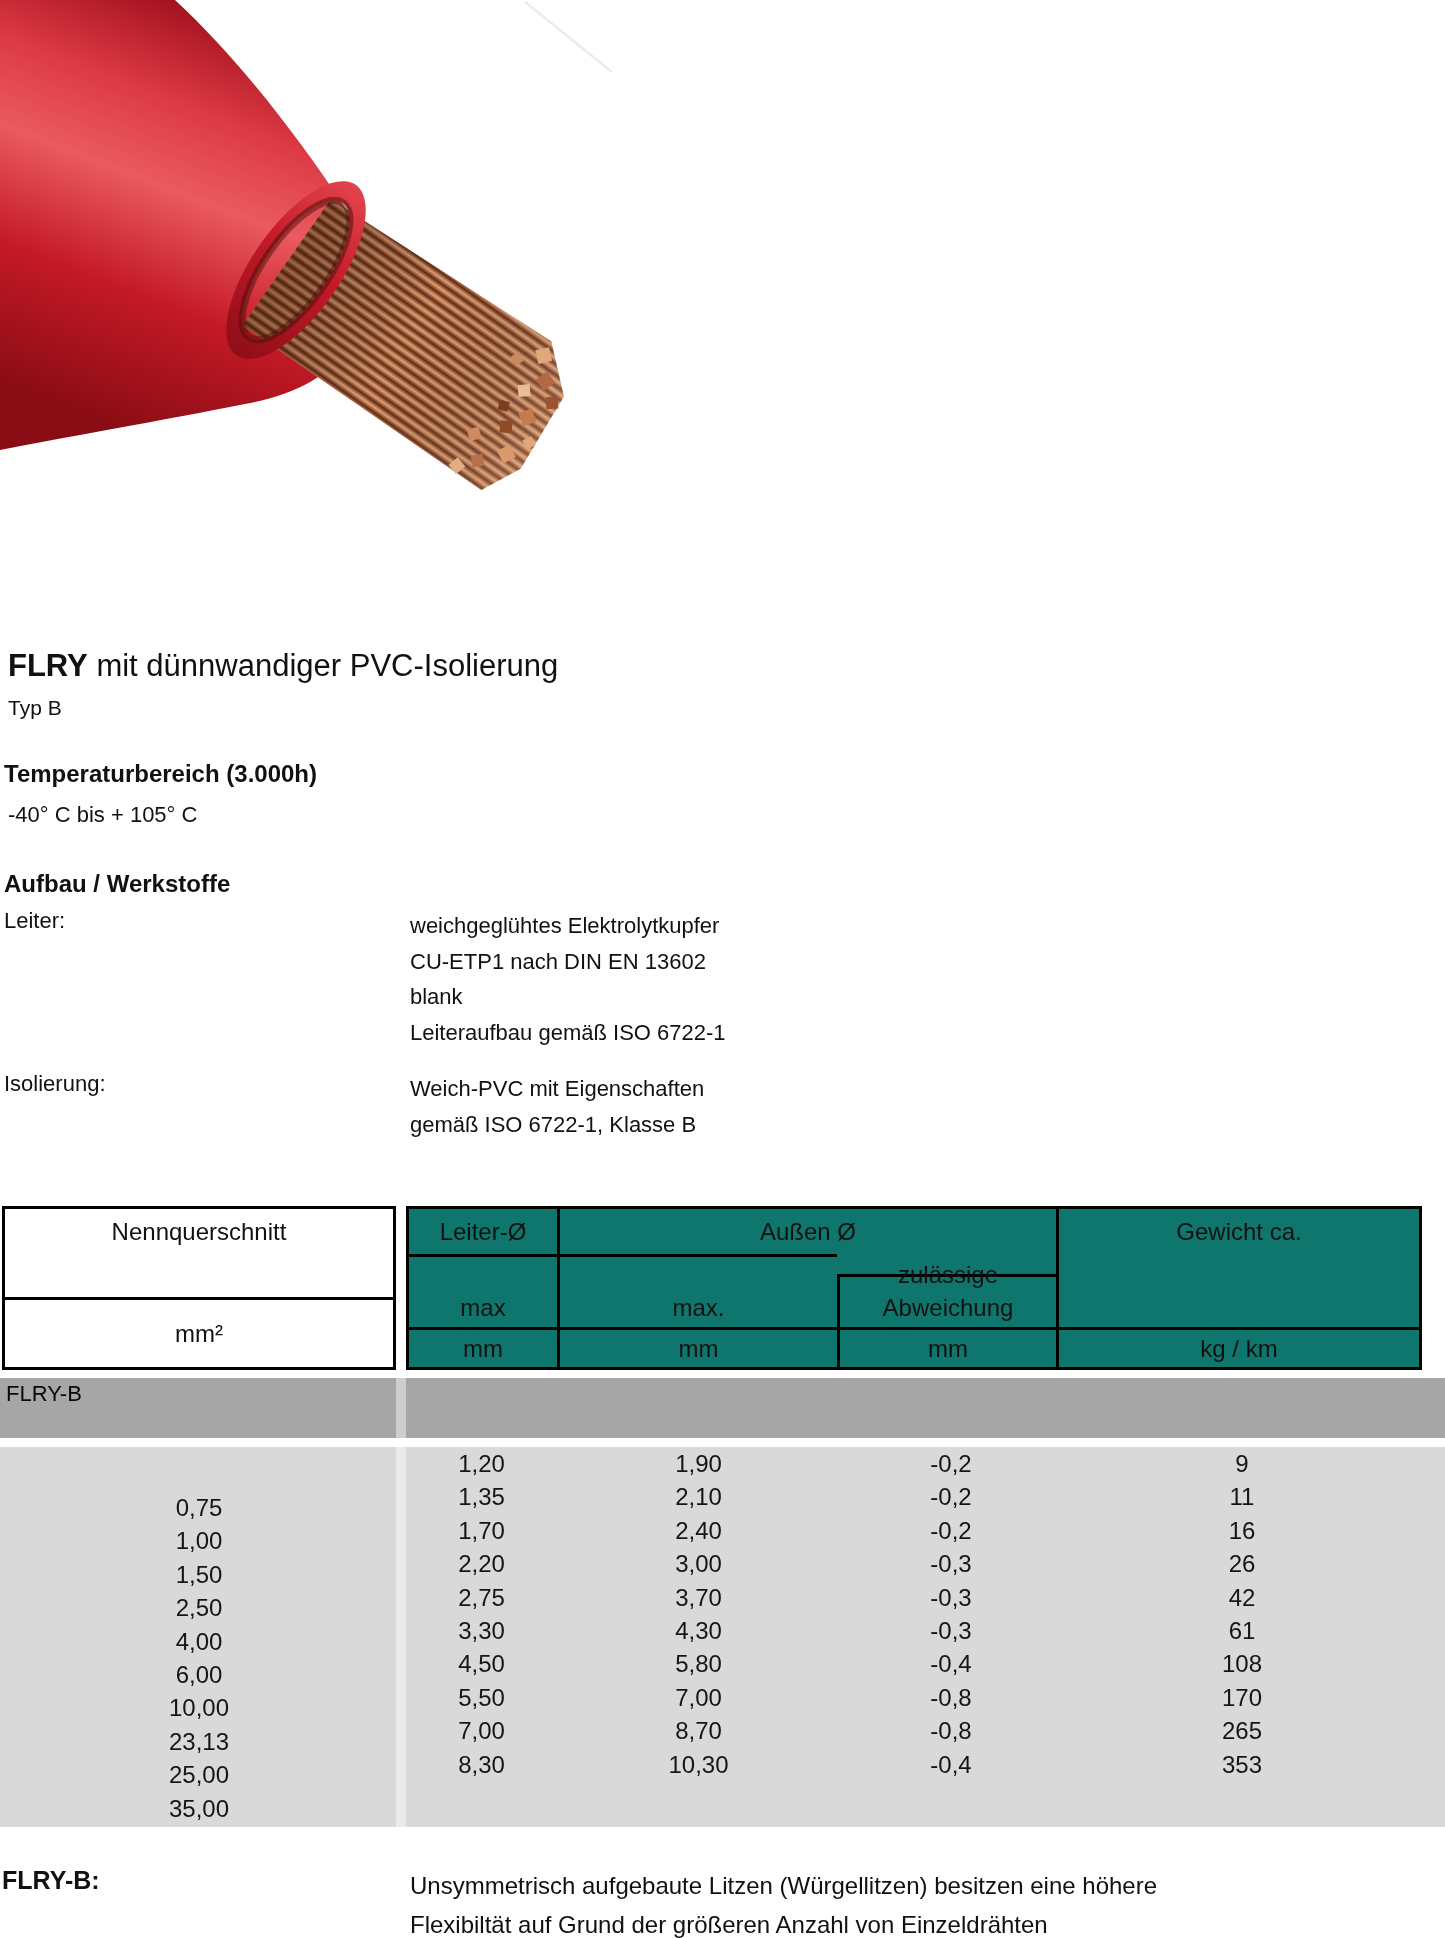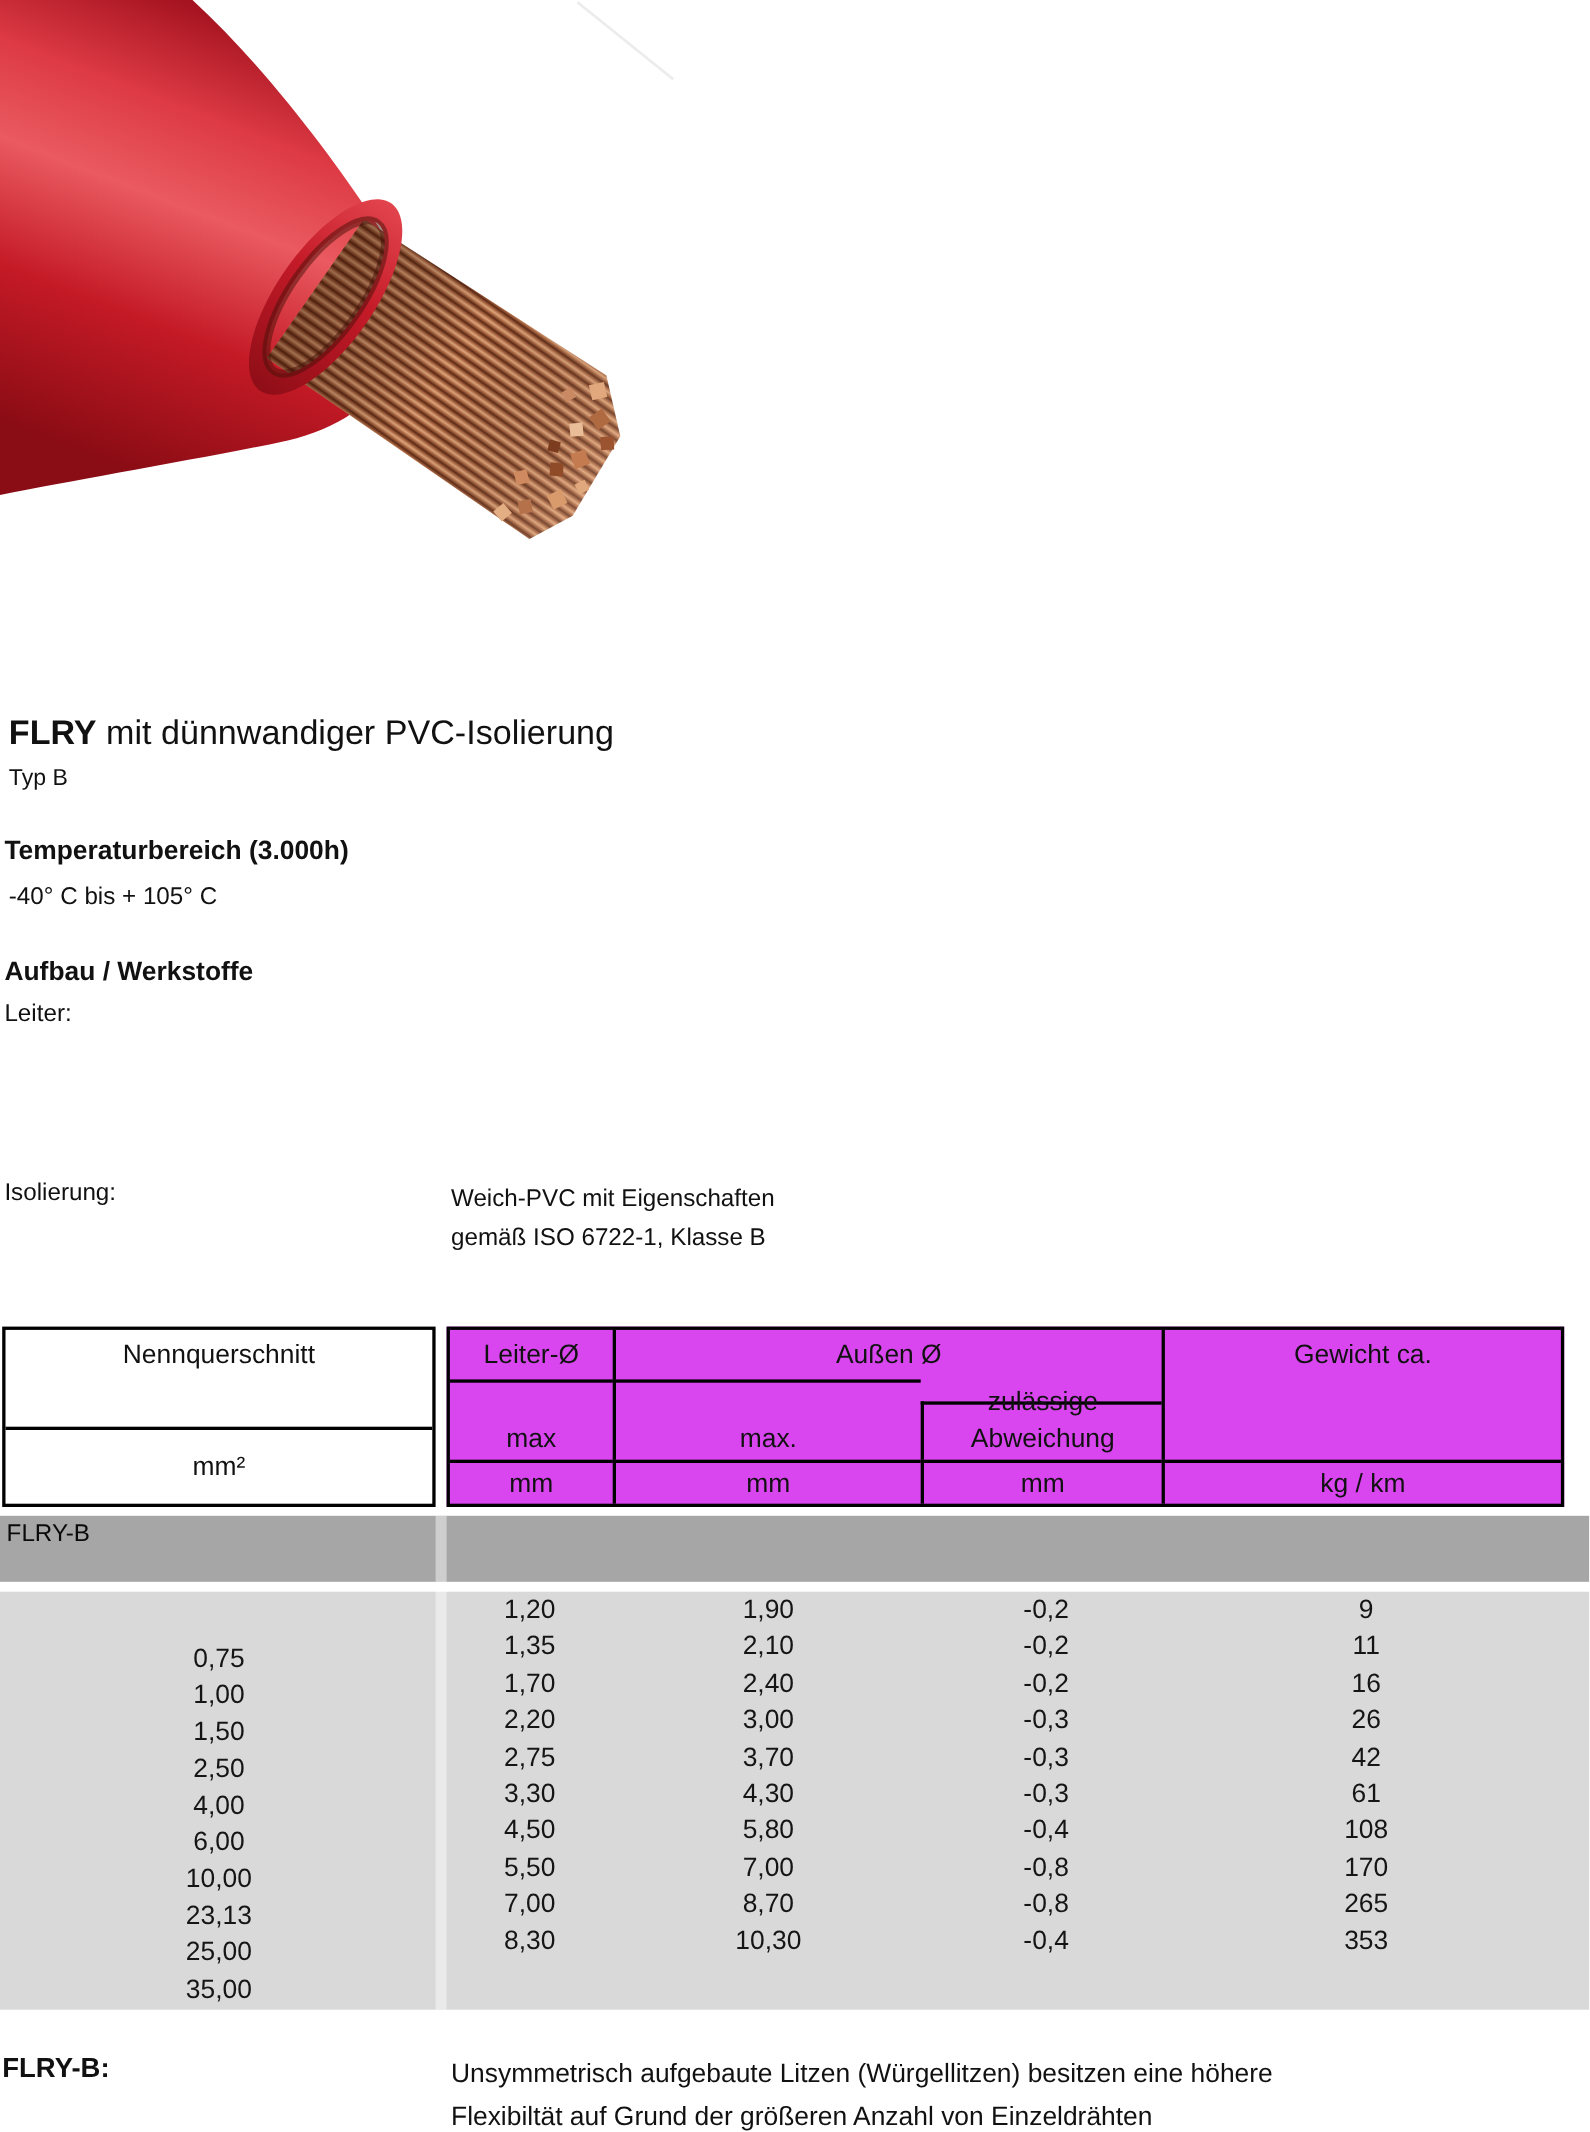--- a/index.html
+++ b/index.html
@@ -33,21 +33,21 @@
     left:2px;top:1206px;width:394px;height:164px;
     border:3px solid #000;box-sizing:border-box;background:#fff;
     display:flex;flex-direction:column;
   }
   .tcol1 .name{height:88px;display:flex;justify-content:center;align-items:flex-start;
     padding-top:9px;font-size:24px;box-sizing:border-box;}
   .tcol1 .unit{border-top:3px solid #000;flex:1;display:flex;justify-content:center;align-items:center;font-size:24px;}
 
   .tmain{
     left:406px;top:1206px;width:1016px;height:164px;
-    border:3px solid #000;box-sizing:border-box;background:#d946ef;
+    border:3px solid #000;box-sizing:border-box;background:#0f766e;
     display:grid;
     grid-template-columns:148px 280px 219px 1fr;
     grid-template-rows:45px 73px 1fr;
     font-size:24px;
   }
   .tmain > div{display:flex;justify-content:center;align-items:center;box-sizing:border-box;}
   .bl{border-left:3px solid #000;}
   .bt{border-top:3px solid #000;}
   .cell-leiter{grid-column:1;grid-row:1;}
   .cell-aussen{grid-column:2 / 4;grid-row:1;}
@@ -147,20 +147,26 @@
     <span class="b">FLRY</span><span> mit dünnwandiger PVC-Isolierung</span>
   </div>
   <div class="abs subtitle">Typ B</div>
 
   <div class="abs h-bold temp-h">Temperaturbereich (3.000h)</div>
   <div class="abs temp-v">-40° C bis + 105° C</div>
 
   <div class="abs h-bold aufbau-h">Aufbau / Werkstoffe</div>
 
   <div class="abs label-col leiter-l">Leiter:</div>
+  <div class="abs val-col leiter-v">
+      <div>weichgeglühtes Elektrolytkupfer</div>
+      <div>CU-ETP1 nach DIN EN 13602</div>
+      <div>blank</div>
+      <div>Leiteraufbau gemäß ISO 6722-1</div>
+    </div>
 
   <div class="abs label-col isol-l">Isolierung:</div>
   <div class="abs val-col isol-v">
       <div>Weich-PVC mit Eigenschaften</div>
       <div>gemäß ISO 6722-1, Klasse B</div>
     </div>
 
   <div class="abs tcol1">
     <div class="name">Nennquerschnitt</div>
     <div class="unit">mm²</div>

